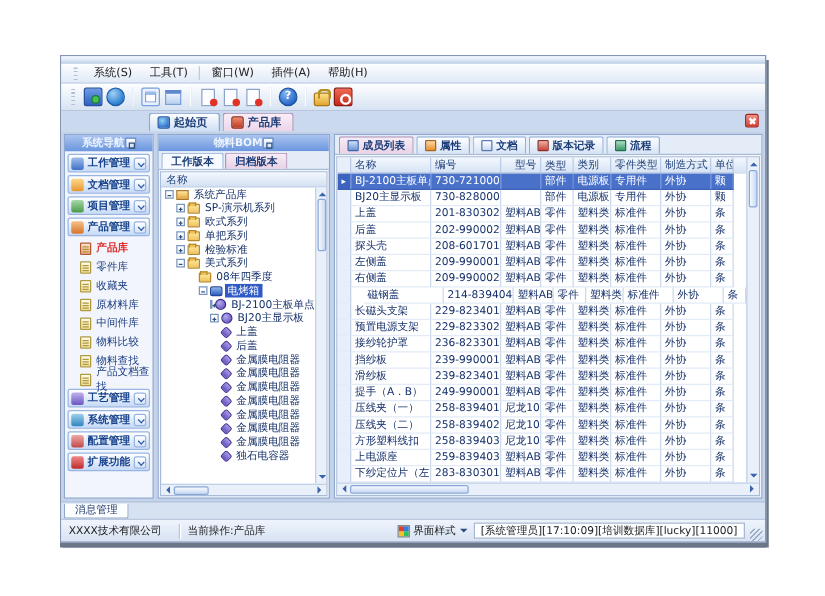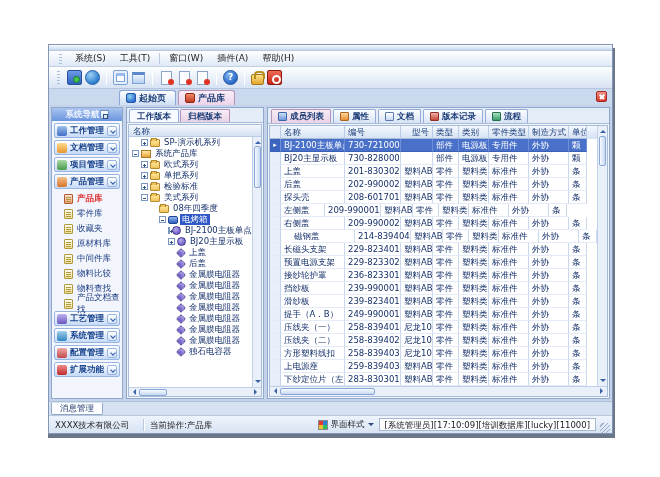--- a/index.html
+++ b/index.html
@@ -295,38 +295,42 @@
           </div>
           <div class="sb-group">
             <span class="gi gi-extend"></span>
             <span class="lbl">扩展功能</span>
             <span class="chev"></span>
           </div>
         </div>
     </div>
 
     <div class="panel bom">
+      <div class="panel-header">
+        <span class="ph-label">物料BOM</span>
+        <span class="ph-btn"></span>
+      </div>
       <div class="subtabs" id="bom-tabs">
           <span class="stab selected">工作版本</span>
           <span class="stab archived">归档版本</span>
         </div>
       <div class="tree-wrap">
         <div class="tree-colheader">名称</div>
         <div class="tree-body" id="tree-body">
             <div class="tree-row">
+              <span class="tw" style="width: 3px;"></span>
+              <span class="expander minus"></span>
+              <span class="tico root"></span>
+              <span class="tree-label">系统产品库</span>
+            </div>
+            <div class="tree-row">
               <span class="tw" style="width: 12px;"></span>
               <span class="expander plus"></span>
               <span class="tico folder"></span>
               <span class="tree-label">SP-演示机系列</span>
-            </div>
-            <div class="tree-row">
-              <span class="tw" style="width: 3px;"></span>
-              <span class="expander minus"></span>
-              <span class="tico root"></span>
-              <span class="tree-label">系统产品库</span>
             </div>
             <div class="tree-row">
               <span class="tw" style="width: 12px;"></span>
               <span class="expander plus"></span>
               <span class="tico folder"></span>
               <span class="tree-label">欧式系列</span>
             </div>
             <div class="tree-row">
               <span class="tw" style="width: 12px;"></span>
               <span class="expander plus"></span>
@@ -529,21 +533,21 @@
               <span class="tcell" style="width: 56px;">208-601701-01X</span>
               <span class="tcell" style="width: 32px;">塑料ABS</span>
               <span class="tcell" style="width: 26px;">零件</span>
               <span class="tcell" style="width: 30px;">塑料类</span>
               <span class="tcell" style="width: 40px;">标准件</span>
               <span class="tcell" style="width: 40px;">外协</span>
               <span class="tcell" style="width: 18px;">条</span>
             </div>
             <div class="trow">
               <span class="tcell gutter" style="width: 11px;"></span>
-              <span class="tcell" style="width: 44px;">左侧盖</span>
+              <span class="tcell" style="width: 64px;">左侧盖</span>
               <span class="tcell" style="width: 56px;">209-990001-01X</span>
               <span class="tcell" style="width: 32px;">塑料ABS</span>
               <span class="tcell" style="width: 26px;">零件</span>
               <span class="tcell" style="width: 30px;">塑料类</span>
               <span class="tcell" style="width: 40px;">标准件</span>
               <span class="tcell" style="width: 40px;">外协</span>
               <span class="tcell" style="width: 18px;">条</span>
             </div>
             <div class="trow">
               <span class="tcell gutter" style="width: 11px;"></span>

